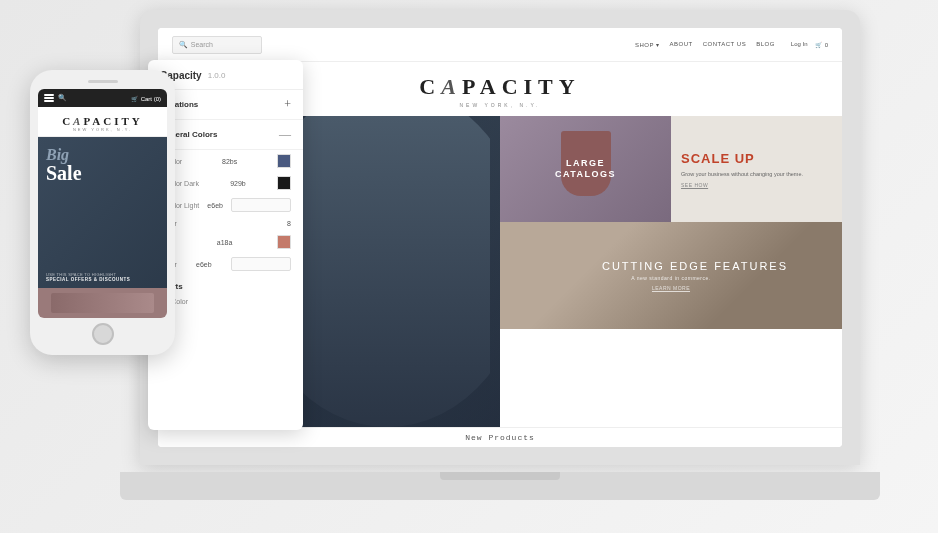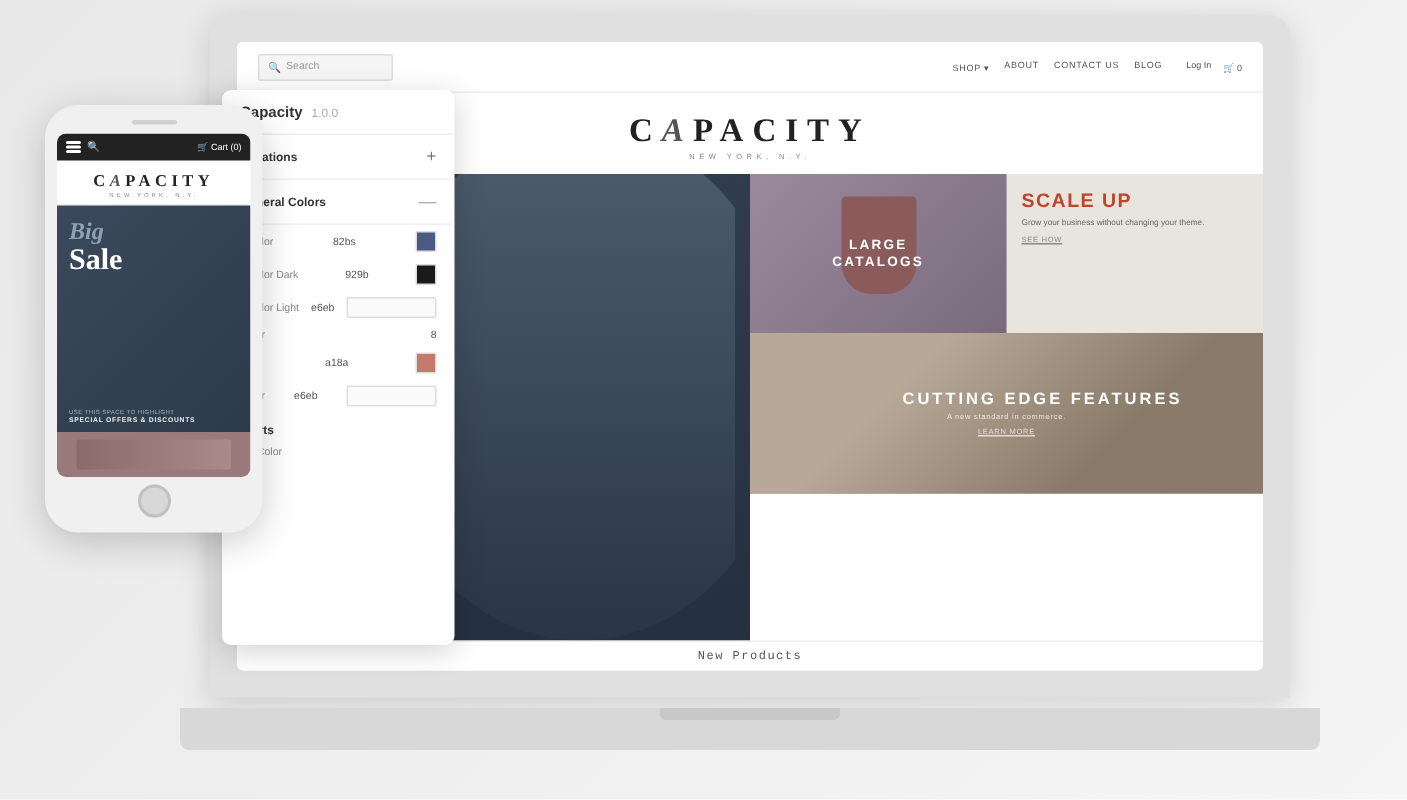--- a/index.html
+++ b/index.html
@@ -265,21 +265,21 @@
       text-transform: uppercase;
       font-family: Arial, sans-serif;
       line-height: 1.2;
     }
 
     .panel-scale-up {
       background: #e8e4de;
       display: flex;
       flex-direction: column;
       align-items: flex-start;
-      justify-content: flex-start;
+      justify-content: center;
       padding: 10px 10px;
     }
 
     .scale-up-title {
       font-size: 13px;
       font-weight: 700;
       color: #c0432a;
       letter-spacing: 1px;
       text-transform: uppercase;
       font-family: Arial, sans-serif;
@@ -320,21 +320,21 @@
     }
 
     .cutting-text {
       position: relative;
       z-index: 1;
       text-align: center;
     }
 
     .cutting-title {
       font-size: 11px;
-      font-weight: 700;
+      font-weight: 400;
       color: #fff;
       letter-spacing: 2px;
       text-transform: uppercase;
       font-family: Arial, sans-serif;
       margin-left: 48px;
     }
 
     .cutting-sub {
       font-size: 5px;
       color: rgba(255,255,255,0.8);

